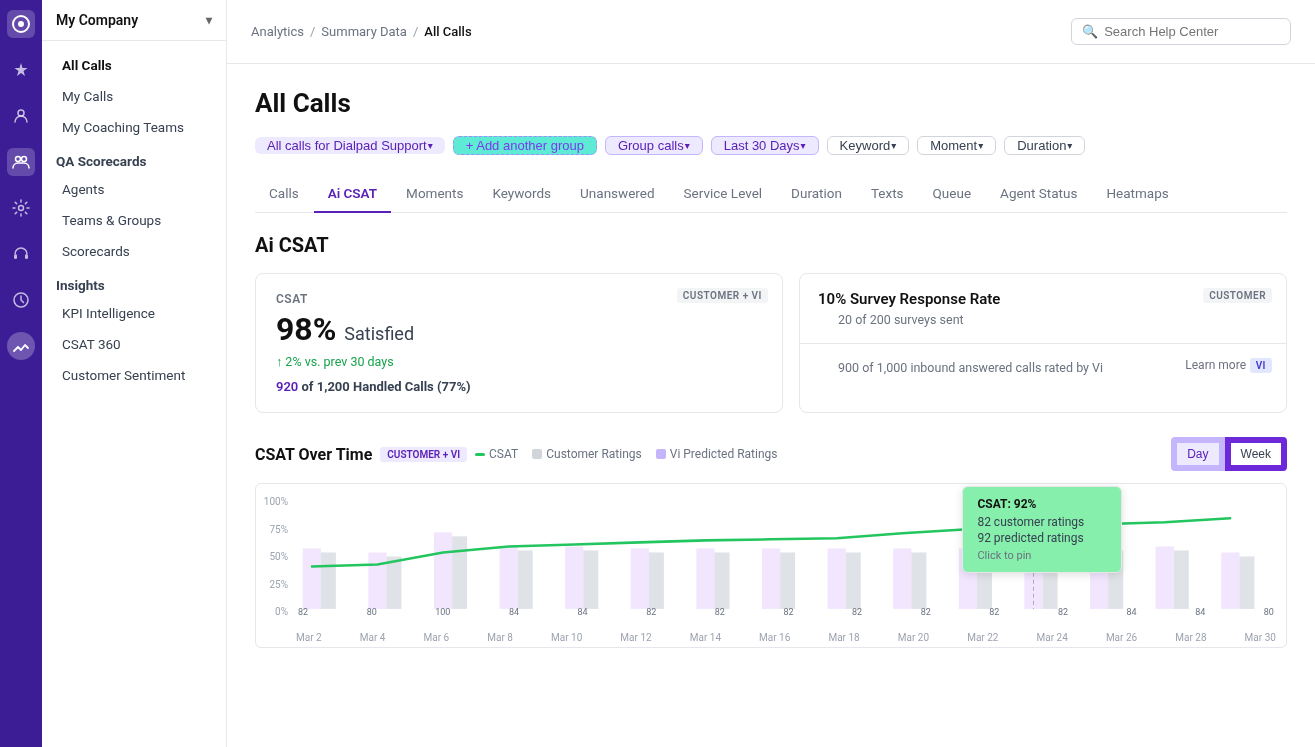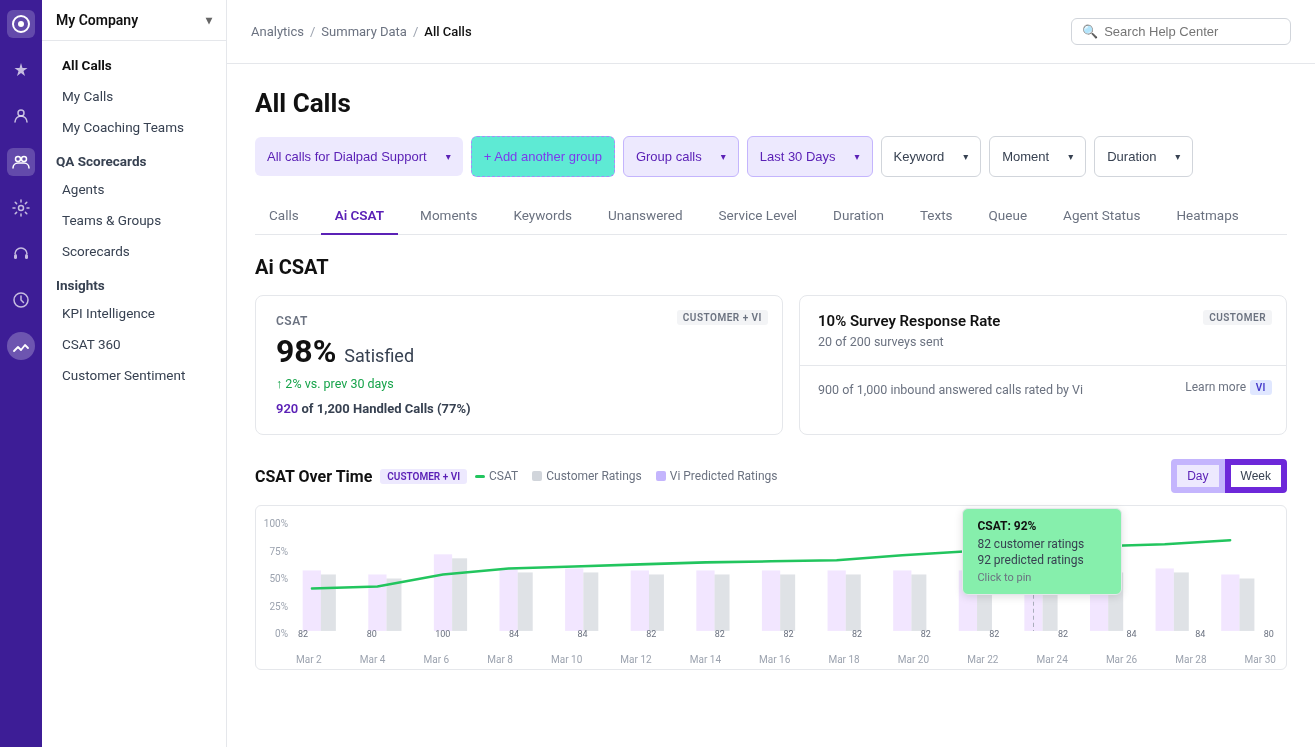--- a/index.html
+++ b/index.html
@@ -113,22 +113,22 @@
       padding: 24px 28px;
     }
     .page-title { font-size: 26px; font-weight: 700; color: #111; margin-bottom: 18px; }
 
     
     .filter-bar {
       display: flex; align-items: center; gap: 8px;
       margin-bottom: 20px; flex-wrap: wrap;
     }
     .filter-btn {
-      display: flex; align-items: center; gap: 19px;
-      padding: 12px 12px;
+      display: flex; align-items: center; gap: 1px;
+      padding: 1px 12px;
       border-radius: 6px;
       font-size: 13px;
       cursor: pointer;
       border: none;
     }
     .filter-btn.primary {
       background: #ede9fe;
       color: #5b21b6;
       font-weight: 500;
     }
@@ -139,21 +139,21 @@
     }
     .filter-btn.outlined {
       background: #fff;
       color: #374151;
       border: 1px solid #d1d5db;
     }
     .filter-btn .chevron { font-size: 10px; }
     .filter-btn.add { background: #5eead4; border: 1px dashed #a78bfa; color: #7c3aed; }
 
     
-    .tabs { display: flex; gap: 8px; border-bottom: 1px solid #e5e7eb; margin-bottom: 20px; }
+    .tabs { display: flex; gap: 1px; border-bottom: 1px solid #e5e7eb; margin-bottom: 20px; }
     .tab {
       padding: 10px 14px;
       font-size: 13.5px;
       color: #6b7280;
       cursor: pointer;
       border-bottom: 2px solid transparent;
       margin-bottom: -1px;
     }
     .tab.active { color: #5b21b6; border-bottom: 2px solid #5b21b6; font-weight: 600; }
 
@@ -187,21 +187,21 @@
     .csat-label { font-size: 12px; font-weight: 600; color: #6b7280; letter-spacing: 0.5px; margin-bottom: 4px; }
     .csat-big { font-size: 32px; font-weight: 700; color: #111; display: inline; }
     .csat-satisfied { font-size: 18px; color: #374151; font-weight: 400; margin-left: 4px; }
     .csat-trend { color: #16a34a; font-size: 12.5px; margin-top: 6px; margin-bottom: 10px; }
     .csat-handled { font-size: 13px; color: #374151; }
     .csat-handled span { font-weight: 700; }
 
     .right-card-item { padding: 16px 18px; border-bottom: 1px solid #e5e7eb; flex: 1; position: relative; }
     .right-card-item:last-child { border-bottom: none; }
     .right-card-title { font-size: 15px; font-weight: 600; color: #111; margin-bottom: 4px; }
-    .right-card-sub { font-size: 12.5px; color: #6b7280; }
+    .right-card-sub { font-size: 12.5px; color: #6b7280; margin-left: 20px; }
     .learn-more { position: absolute; top: 14px; right: 40px; font-size: 12px; color: #6b7280; cursor: pointer; }
 
     
     .chart-section {}
     .chart-header {
       display: flex; align-items: center; justify-content: space-between;
       margin-bottom: 12px;
       gap: 19px;
     }
     .chart-title-row { display: flex; align-items: center; gap: 8px; }

